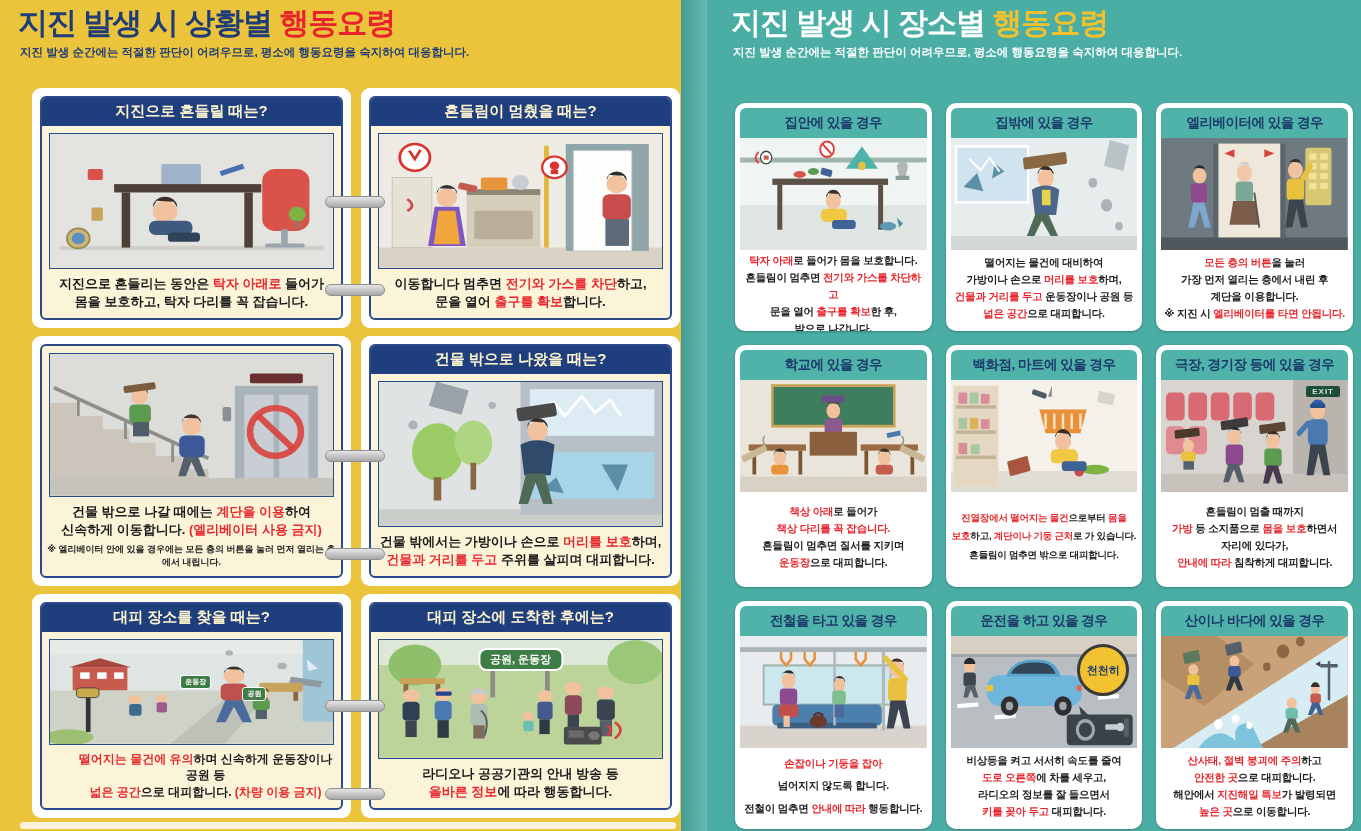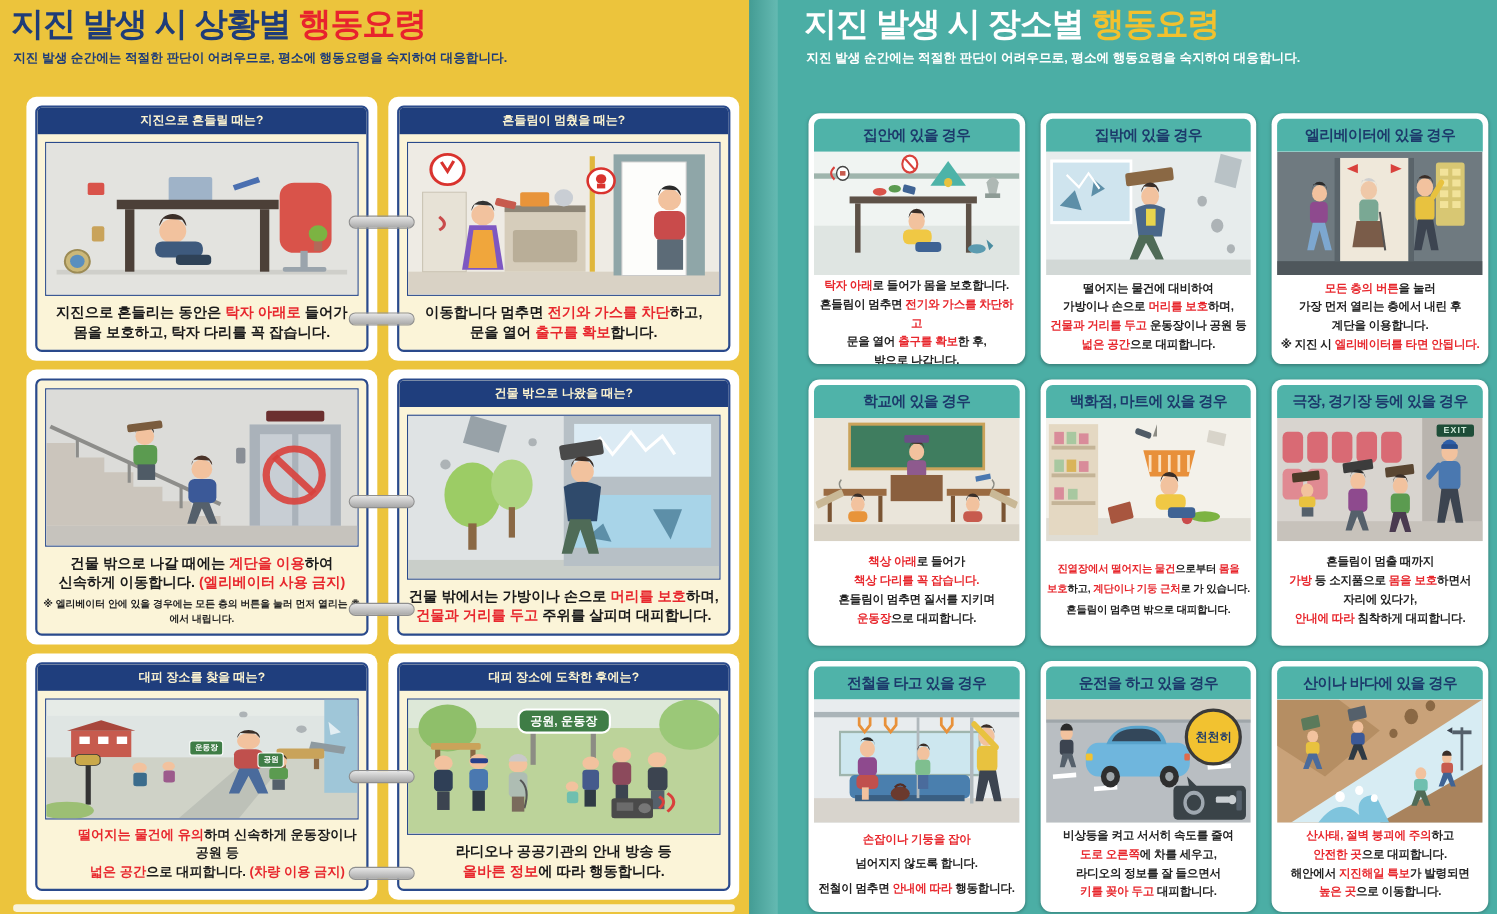--- a/index.html
+++ b/index.html
@@ -1,19 +1,19 @@
 <!DOCTYPE html>
 <html><head>
 <meta charset="utf-8">
 <style>
   html,body{margin:0;padding:0;}
   body{font-family:"Liberation Sans","DejaVu Sans",sans-serif;}
   .poster{position:relative;width:1361px;height:831px;overflow:hidden;background:#ECC43C;}
   .half{position:absolute;top:0;height:831px;}
-  .half-left{left:0;width:681px;background:#ECC43C;}
+  .half-left{left:8px;width:681px;background:#ECC43C;}
   .half-right{left:681px;width:680px;background:#4BAEA5;}
   .fold{position:absolute;left:0;top:0;width:26px;height:100%;
         background:linear-gradient(90deg,rgba(0,0,0,.10),rgba(255,255,255,.14));pointer-events:none;}
 
   
   .hdr{position:absolute;top:6px;}
   .hdr-left{left:10px;}
   .hdr-right{left:50px;}
   .hdr h1{margin:0;font-size:30px;font-weight:bold;letter-spacing:-1px;line-height:1.15;}
   .hdr-left h1{color:#1E3C78;}
@@ -23,21 +23,21 @@
   .hdr p{margin:4px 0 0 2px;font-size:11.5px;font-weight:bold;}
   .hdr-left p{color:#1E3C78;}
   .hdr-right p{color:#FFFFFF;}
 
   
   .lgrid{position:absolute;left:24px;top:88px;width:648px;display:grid;
          grid-template-columns:1fr 1fr;grid-template-rows:240px 250px 224px;gap:8px 10px;}
   .page{background:#FFFFFF;border-radius:9px;padding:8px;box-sizing:border-box;}
   .panel{height:100%;box-sizing:border-box;border:2px solid #2A4A8C;border-radius:6px;
          background:#FBF4D8;display:flex;flex-direction:column;overflow:hidden;}
-  .panel-title{background:#1F3E7D;color:#FBF3D0;font-weight:bold;font-size:11px;
+  .panel-title{background:#1F3E7D;color:#FBF3D0;font-weight:bold;font-size:15px;
                text-align:center;padding:4px 2px 5px;flex:0 0 auto;}
   .ill{flex:1 1 auto;margin:7px 7px 4px;border:1px solid #2A4A8C;background:#E4E4E1;
        position:relative;overflow:hidden;min-height:40px;}
   .ill svg{position:absolute;left:0;top:0;width:100%;height:100%;display:block;}
   .cap-wrap{flex:0 0 auto;display:flex;align-items:center;justify-content:center;padding:2px 4px 7px;}
   .cap{display:inline-block;text-align:center;white-space:pre-line;font-weight:bold;
        font-size:13px;line-height:1.4;color:#1A1A1A;}
   .cap.tight{font-size:12px;margin-left:28px;}
   .red{color:#E8282E;}
   .footnote{flex:0 0 auto;text-align:center;font-size:9px;font-weight:bold;color:#222;

